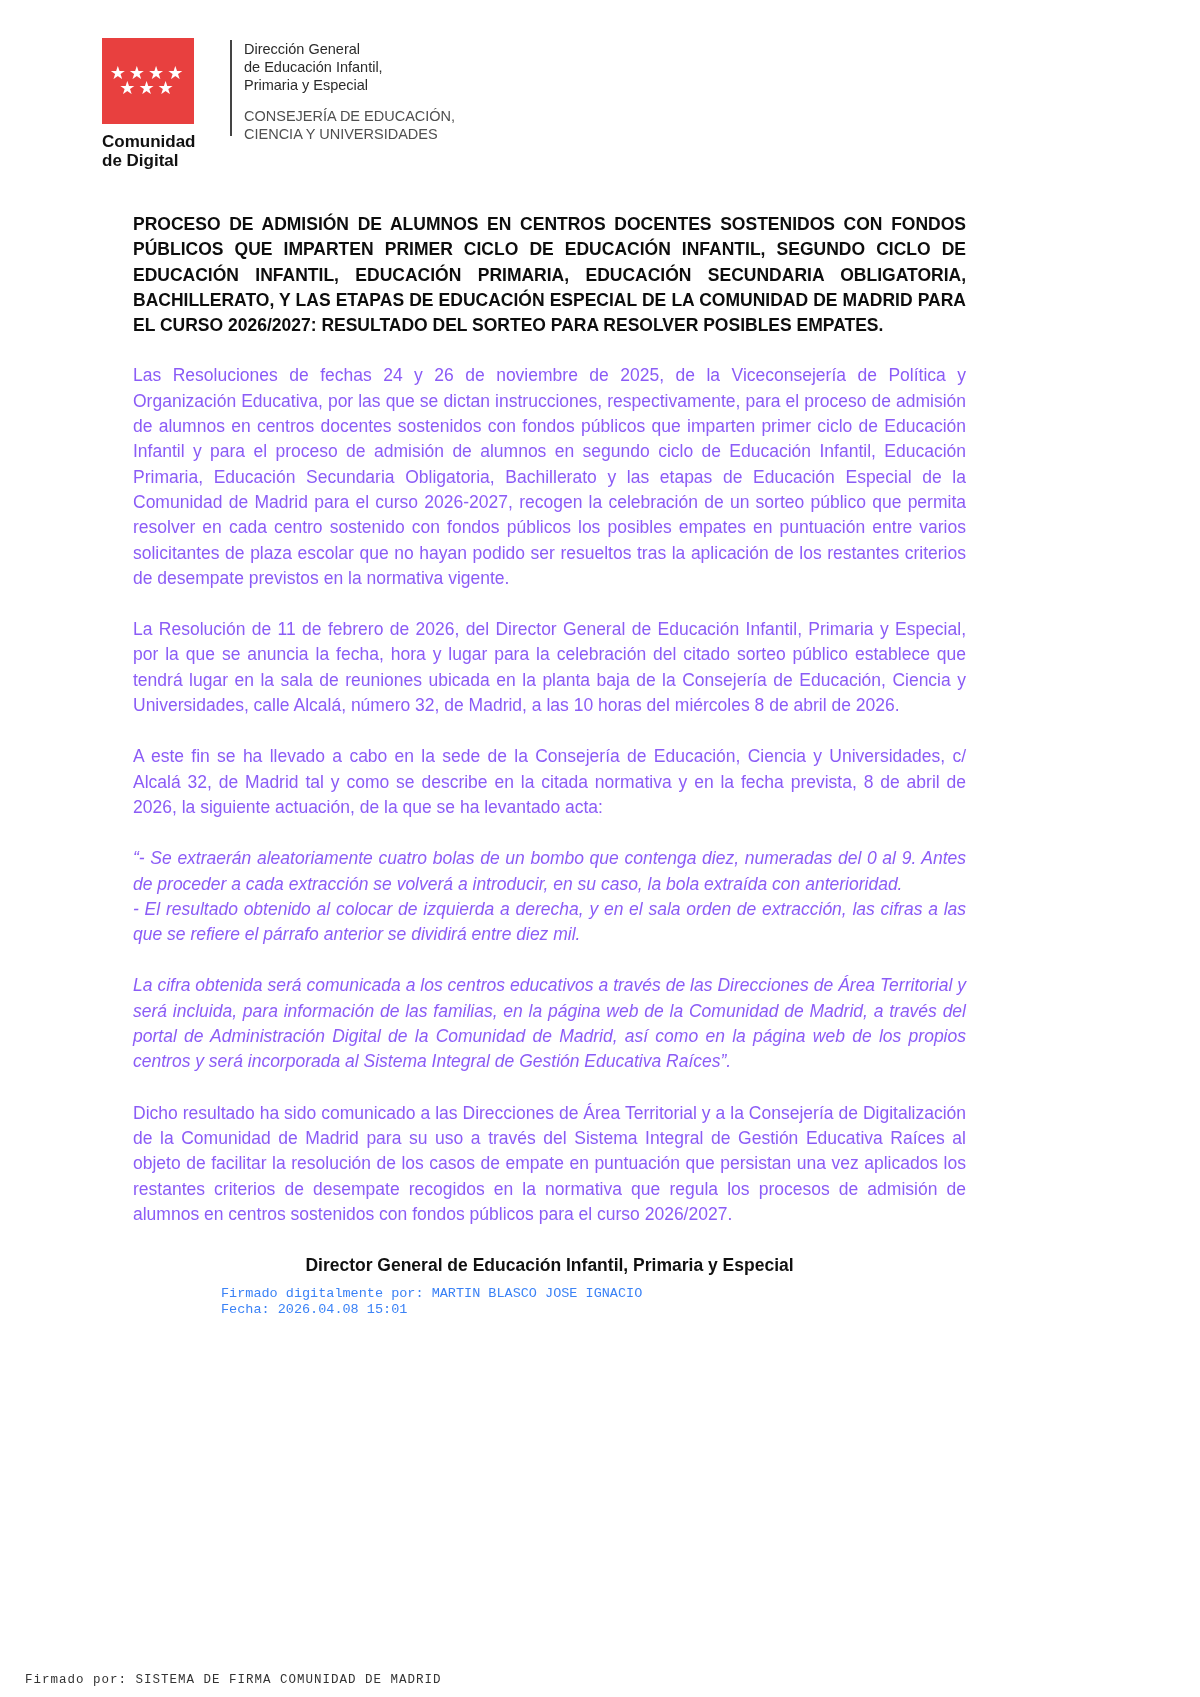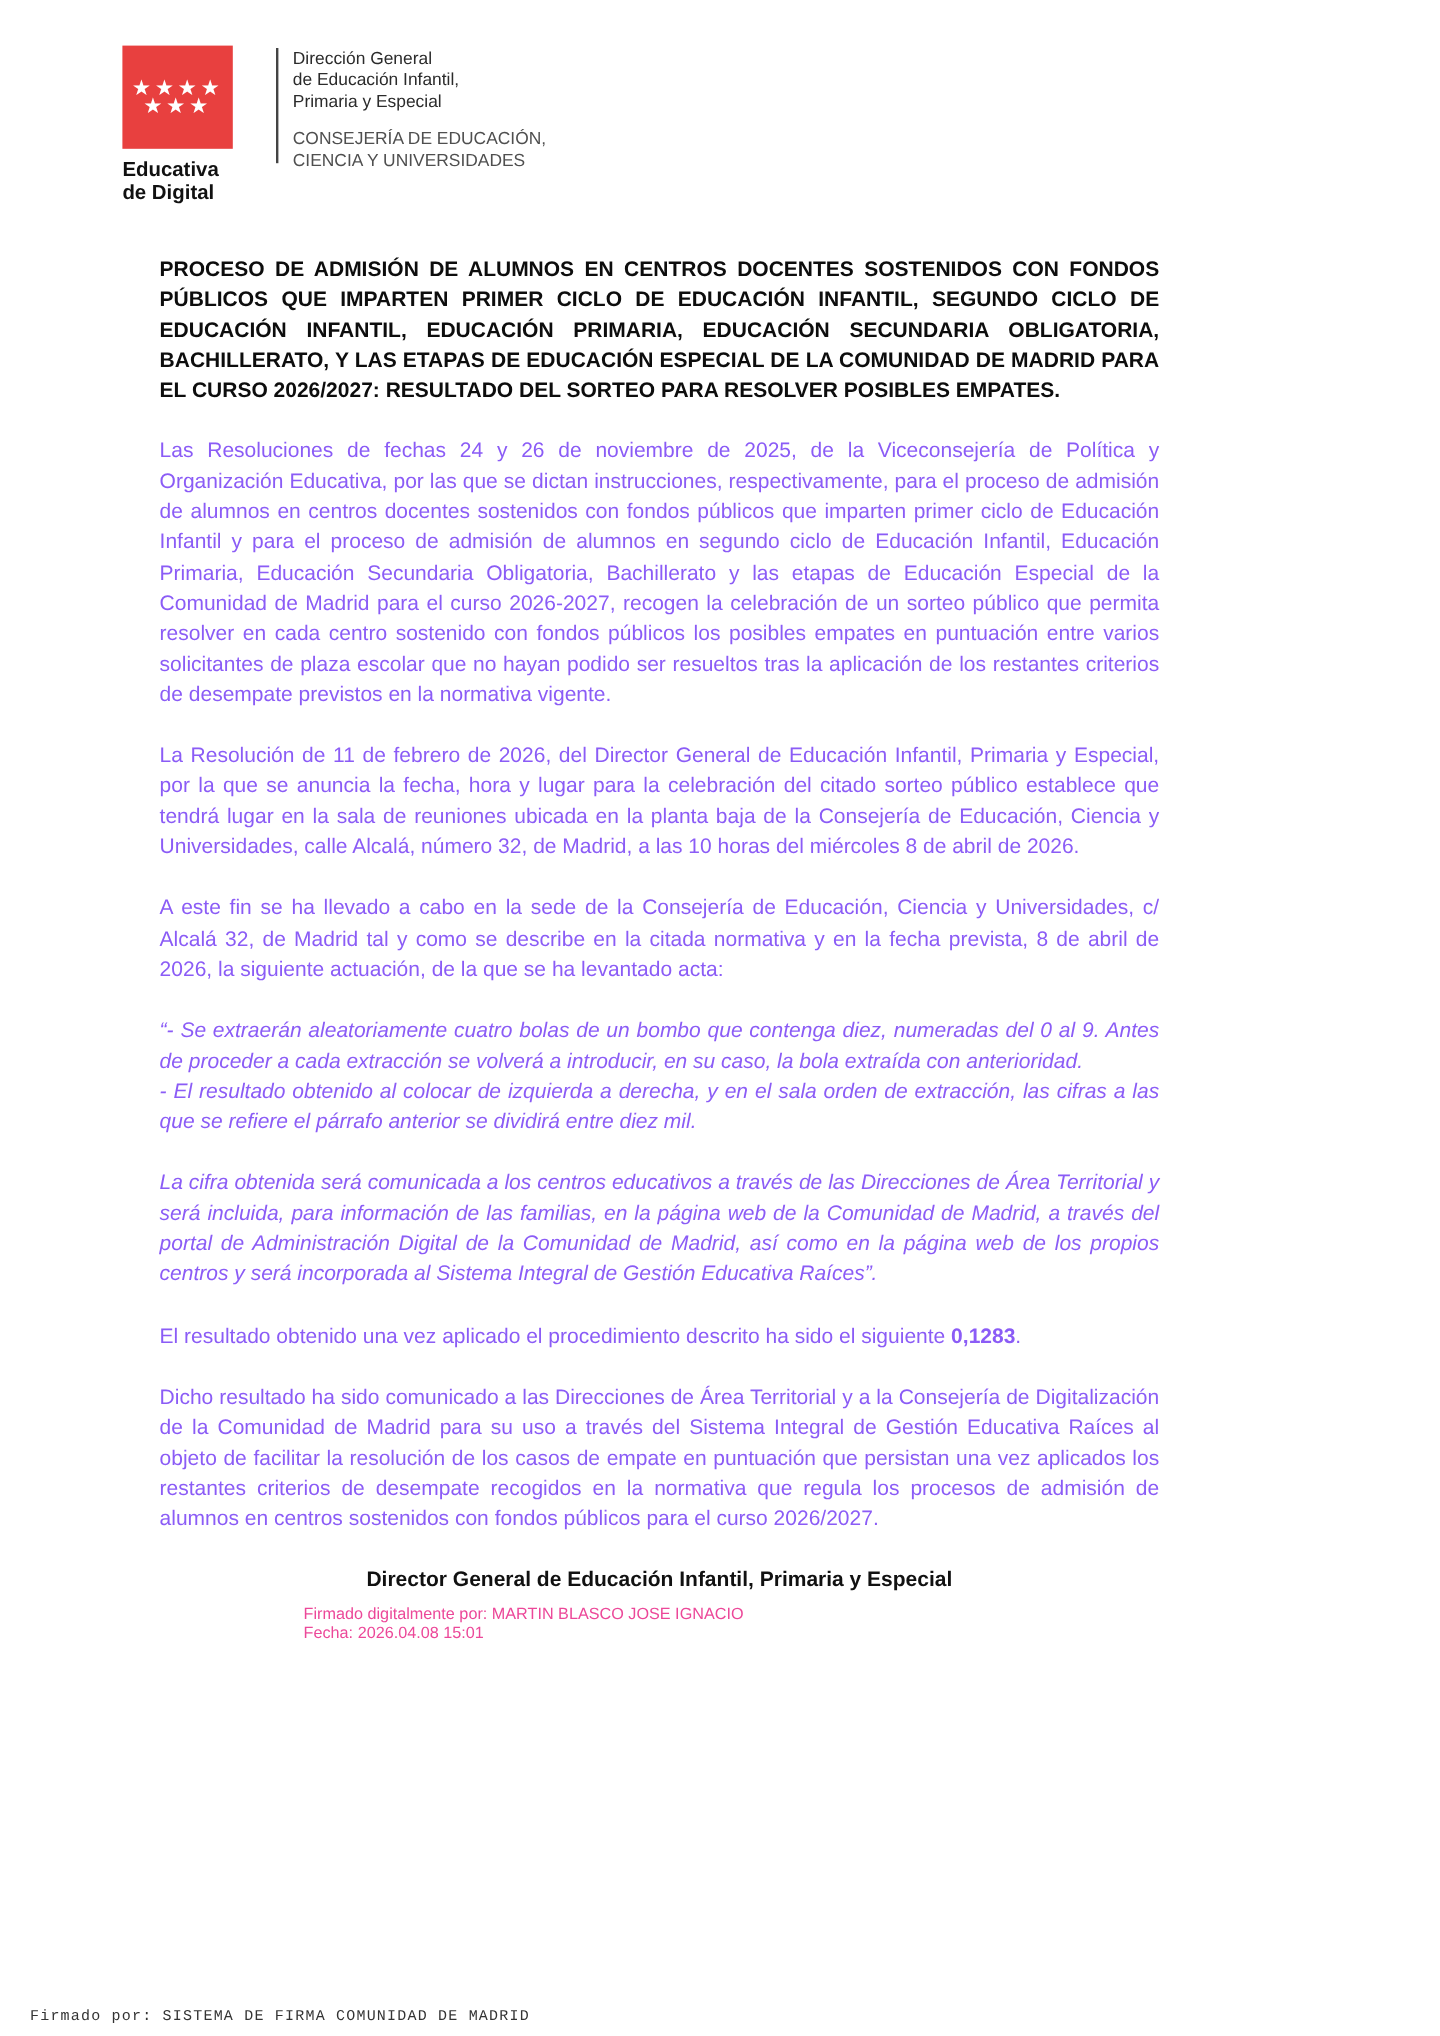--- a/index.html
+++ b/index.html
@@ -93,25 +93,25 @@
   
   .signature-role {
     font-size:17.5px;
     line-height:25px;
     text-align:center;
     margin:6px 0 8px 0;
     color:#111111;
     font-weight:bold;
   }
   .signature-stamp {
-    margin-left:120px;
-    font-family:Liberation Sans, sans-serif;
+    margin-left:88px;
+    font-family:Liberation Mono, monospace;
     font-size:13.5px;
     line-height:16px;
-    color:#ec4899;
+    color:#3b82f6;
   }
 
   
   .footer {
     position:absolute;
     left:25px;
     bottom:10px;
     font-family:"Liberation Mono", monospace;
     font-size:12.5px;
     letter-spacing:1px;
@@ -124,21 +124,21 @@
 
 <div class="page">
 
   <div class="header">
     <div class="logo-block">
       <div class="logo-square">
         <div class="stars-row">★★★★</div>
         <div class="stars-row bottom">★★★</div>
       </div>
       <div class="logo-caption">
-        <div>Educativa</div>
+        <div>Comunidad</div>
         <div>de Digital</div>
       </div>
     </div>
     <div class="header-divider"></div>
     <div class="header-text">
       <div>
         <div class="dept-line">Dirección General</div>
         <div class="dept-line">de Educación Infantil,</div>
         <div class="dept-line">Primaria y Especial</div>
       </div>
@@ -157,21 +157,20 @@
 
     <p class="body-par">La Resolución de 11 de febrero de 2026, del Director General de Educación Infantil, Primaria y Especial, por la que se anuncia la fecha, hora y lugar para la celebración del citado sorteo público establece que tendrá lugar en la sala de reuniones ubicada en la planta baja de la Consejería de Educación, Ciencia y Universidades, calle Alcalá, número 32, de Madrid, a las 10 horas del miércoles 8 de abril de 2026.</p>
 
     <p class="body-par">A este fin se ha llevado a cabo en la sede de la Consejería de Educación, Ciencia y Universidades, c/ Alcalá 32, de Madrid tal y como se describe en la citada normativa y en la fecha prevista, 8 de abril de 2026, la siguiente actuación, de la que se ha levantado acta:</p>
 
     <p class="body-par quote tight">“- Se extraerán aleatoriamente cuatro bolas de un bombo que contenga diez, numeradas del 0 al 9. Antes de proceder a cada extracción se volverá a introducir, en su caso, la bola extraída con anterioridad.</p>
     <p class="body-par quote">- El resultado obtenido al colocar de izquierda a derecha, y en el sala orden de extracción, las cifras a las que se refiere el párrafo anterior se dividirá entre diez mil.</p>
 
     <p class="body-par quote">La cifra obtenida será comunicada a los centros educativos a través de las Direcciones de Área Territorial y será incluida, para información de las familias, en la página web de la Comunidad de Madrid, a través del portal de Administración Digital de la Comunidad de Madrid, así como en la página web de los propios centros y será incorporada al Sistema Integral de Gestión Educativa Raíces”.</p>
 
-    <p class="body-par"><span>El resultado obtenido una vez aplicado el procedimiento descrito ha sido el siguiente </span><span class="bold">0,1283</span><span>.</span></p>
 
     <p class="body-par">Dicho resultado ha sido comunicado a las Direcciones de Área Territorial y a la Consejería de Digitalización de la Comunidad de Madrid para su uso a través del Sistema Integral de Gestión Educativa Raíces al objeto de facilitar la resolución de los casos de empate en puntuación que persistan una vez aplicados los restantes criterios de desempate recogidos en la normativa que regula los procesos de admisión de alumnos en centros sostenidos con fondos públicos para el curso 2026/2027.</p>
 
     <div class="signature-role">Director General de Educación Infantil, Primaria y Especial</div>
 
     <div class="signature-stamp">
       <div>Firmado digitalmente por: MARTIN BLASCO JOSE IGNACIO</div>
       <div>Fecha: 2026.04.08 15:01</div>
     </div>
 

